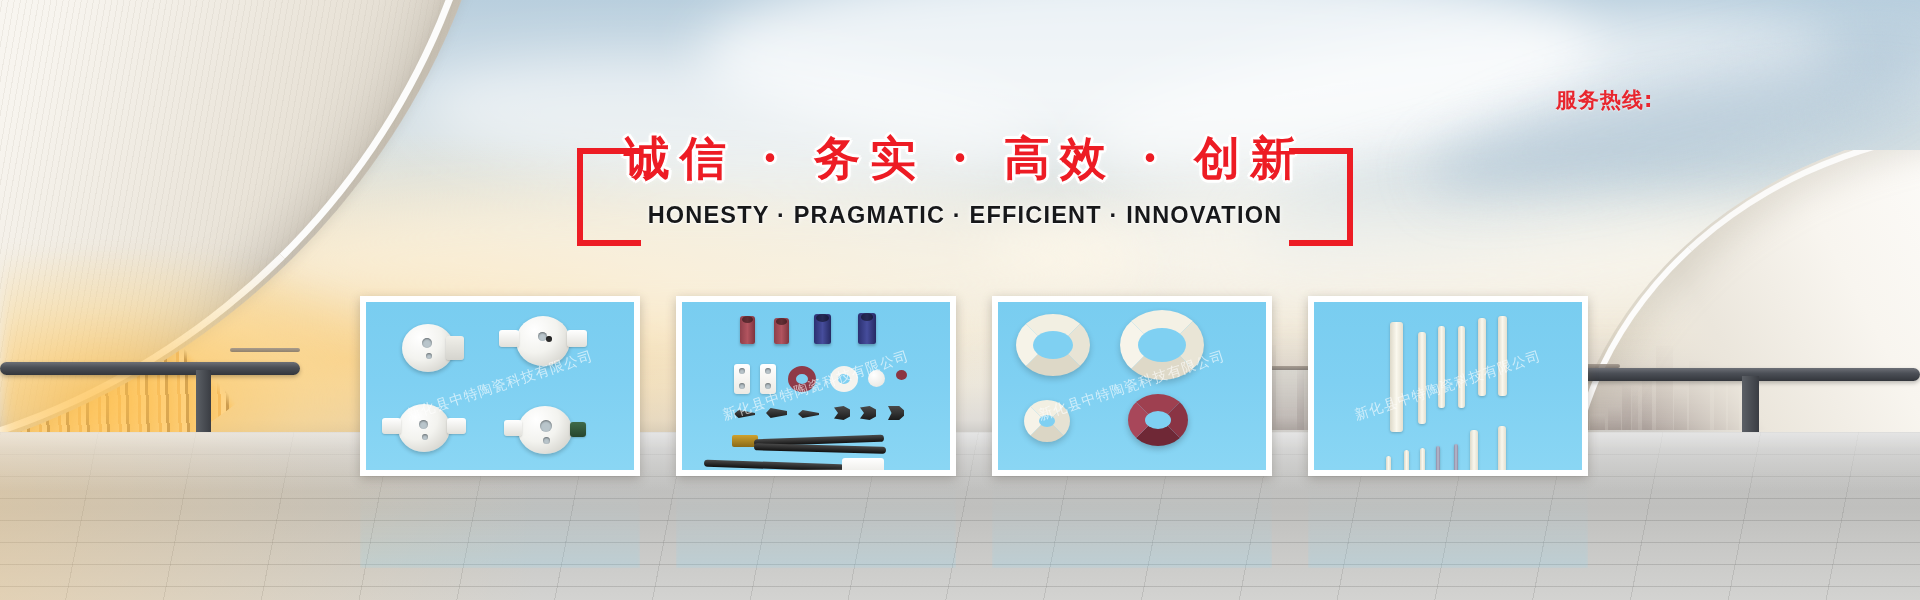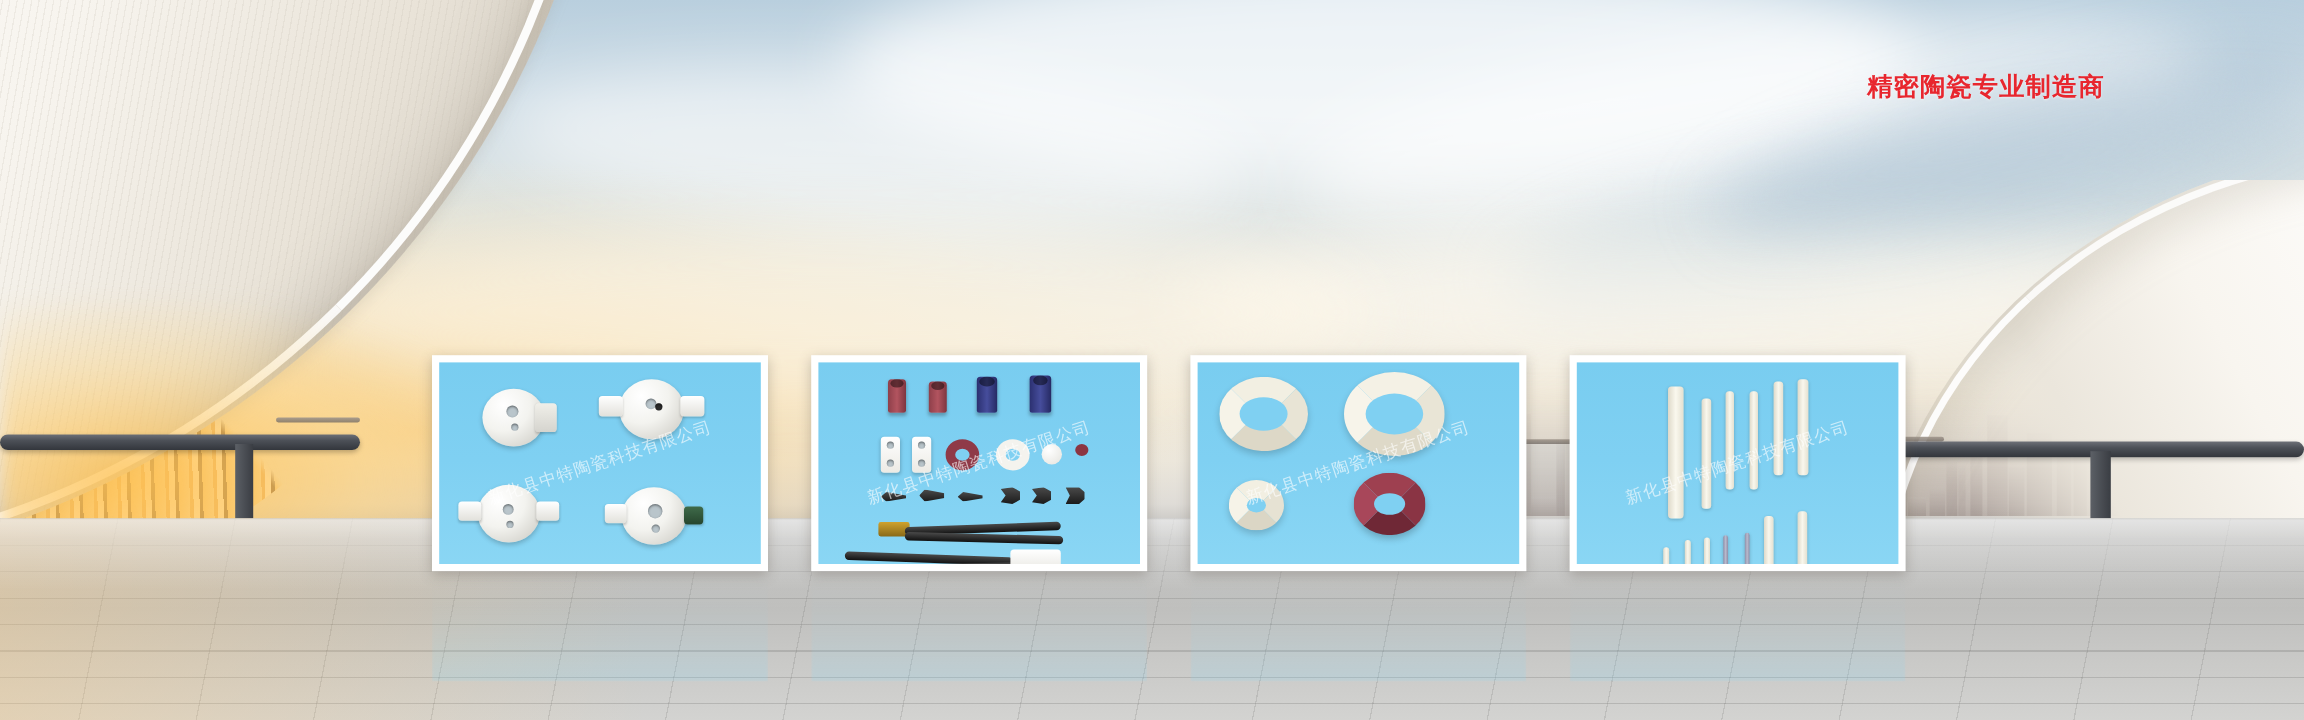--- a/index.html
+++ b/index.html
@@ -325,23 +325,29 @@
     <div class="rail-bar" style="left:1528px; top:368px; width:392px;"></div>
     <div class="rail-post" style="left:1742px; top:376px; height:56px; width:17px;"></div>
     <div class="rail-bar" style="left:0px; top:362px; width:300px;"></div>
     <div class="rail-post" style="left:196px; top:370px; height:62px; width:15px;"></div>
     <div class="rail-thin" style="left:230px; top:348px; width:70px;"></div>
   </div>
 
   <div class="floor"></div>
   <div class="floor-sheen"></div>
 
+  <div class="slogan">
+    <span class="bracket left"></span>
+    <span class="bracket right"></span>
+    <div class="slogan-cn">诚信 · 务实 · 高效 · 创新</div>
+    <div class="slogan-en">HONESTY · PRAGMATIC · EFFICIENT · INNOVATION</div>
+  </div>
 
   <div class="contact">
-    <div class="cn-line">精密陶瓷专业制造商</div>
+    <div class="hotline-label">服务热线:</div>
   </div>
 
   <div class="panels">
 
     <div class="panel" style="left:0px;">
       <div class="stage">
         <div class="pp cap" style="left:36px; top:22px; width:52px; height:48px;">
           <span class="hole" style="left:20px; top:14px; width:10px; height:10px;"></span>
           <span class="hole" style="left:24px; top:29px; width:6px; height:6px;"></span>
           <span class="tab" style="left:44px; top:12px; width:18px; height:24px; background:linear-gradient(to bottom,#f0efe9,#d5d4ce);"></span>

